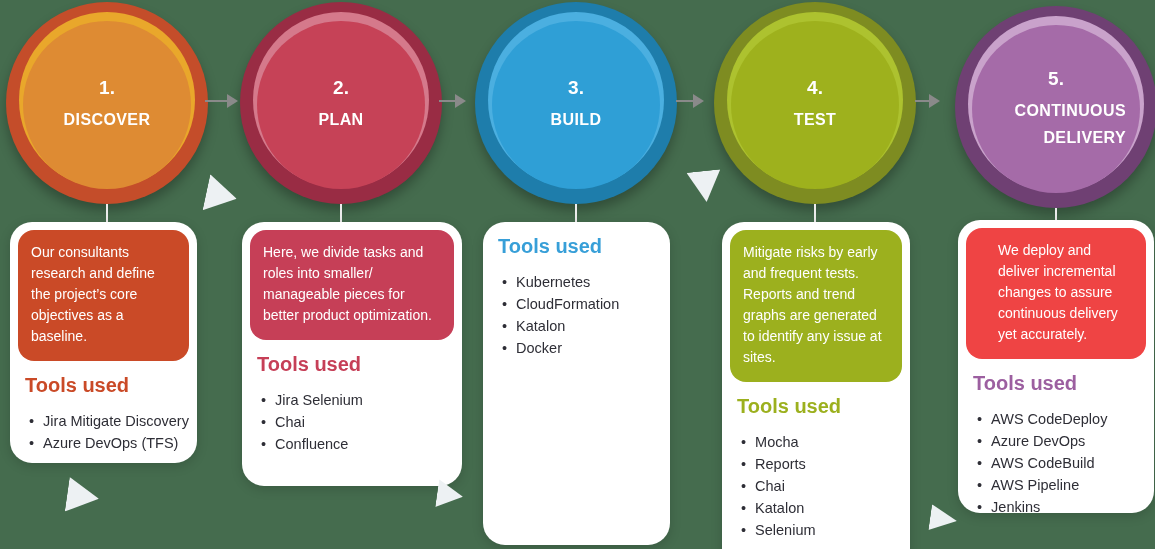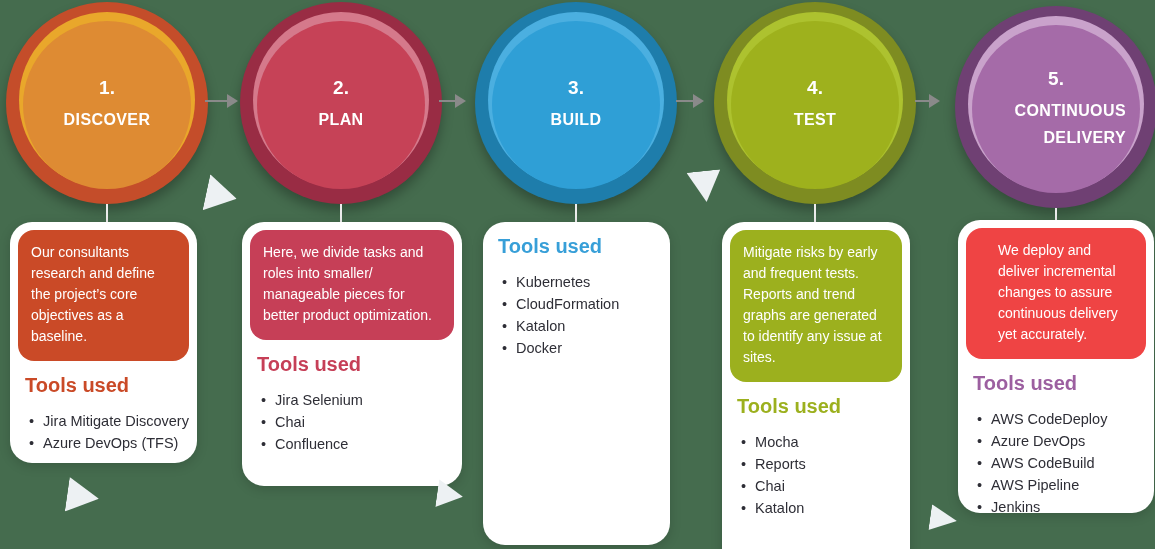--- a/index.html
+++ b/index.html
@@ -164,20 +164,24 @@
           <span>Reports</span>
         </li>
       <li>
           <span class="dot"></span>
           <span>Chai</span>
         </li>
       <li>
           <span class="dot"></span>
           <span>Katalon</span>
         </li>
+      <li>
+          <span class="dot"></span>
+          <span>Selenium</span>
+        </li>
     </ul>
   </div>
 
   <div class="circle c5" style="background-color: rgb(111, 64, 115);">
     <div class="arc" style="background-color: rgb(201, 162, 203);"></div>
     <div class="fill" style="background-color: rgb(165, 107, 168);">
       <div class="num">5.</div>
       <div class="nm">CONTINUOUS DELIVERY</div>
     </div>
   </div>

